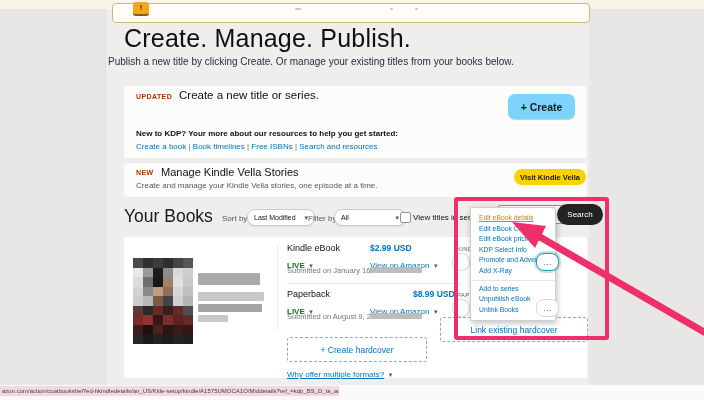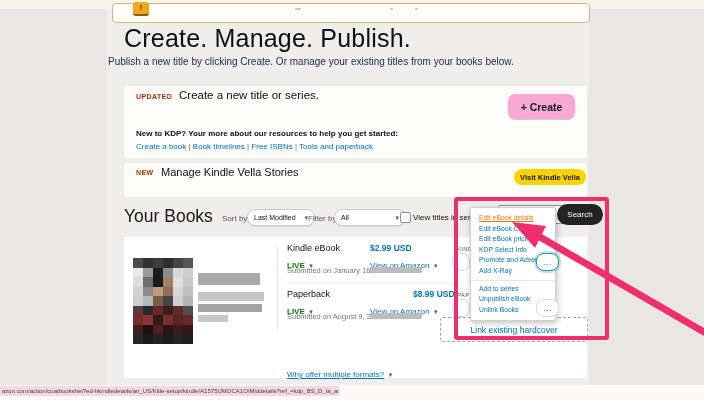--- a/index.html
+++ b/index.html
@@ -20,21 +20,21 @@
   .card{background:#fcfcfa;border-radius:3px;box-shadow:0 0 1px rgba(0,0,0,0.08);}
   .updated-card{left:124px;top:86px;width:463px;height:72px;}
   .badge-red{font-size:7px;font-weight:bold;color:#ad3208;letter-spacing:0.4px;}
   .updated-badge{left:136px;top:93px;}
   .updated-title{left:179px;top:89px;font-size:11.5px;color:#0f1111;}
   .updated-body{left:136px;top:106px;width:338px;font-size:8px;line-height:1.45;color:#565959;}
   .kdp-note{left:136px;top:129px;font-size:8px;font-weight:bold;color:#0f1111;}
   .res-links{left:136px;top:142px;font-size:8px;color:#0073bb;}
   .res-links span{color:#0073bb;}
   .res-links .sep{color:#6b7280;}
-  .create-btn{left:508px;top:94px;width:67px;height:25px;background:#f9a8d4;border-radius:7px;
+  .create-btn{left:508px;top:94px;width:67px;height:25px;background:#7dd3fc;border-radius:7px;
               font-size:10.5px;font-weight:bold;color:#131921;display:flex;align-items:center;justify-content:center;
               box-shadow:0 1px 1px rgba(0,0,0,0.2);cursor:pointer;}
   .vella-card{left:124px;top:163px;width:463px;height:34px;}
   .vella-badge{left:136px;top:169px;}
   .vella-title{left:161px;top:166px;font-size:11px;color:#0f1111;}
   .vella-desc{left:136px;top:181px;font-size:8px;color:#565959;}
   .vella-btn{left:514px;top:169px;width:72px;height:16px;background:#fcd200;border-radius:8px;
              font-size:7.5px;font-weight:bold;color:#131921;display:flex;align-items:center;justify-content:center;cursor:pointer;}
   
   .your-books{left:124px;top:206px;font-size:17.5px;color:#1a1a1a;}
@@ -106,27 +106,28 @@
   <div class="abs rem" style="left:415px;top:8px;width:3px;"></div>
 
   <div class="abs page-title">Create. Manage. Publish.</div>
   <div class="abs page-subtitle">Publish a new title by clicking Create. Or manage your existing titles from your books below.</div>
 
   <div class="abs card updated-card"></div>
   <div class="abs badge-red updated-badge">UPDATED</div>
   <div class="abs updated-title">Create a new title or series.</div>
   <div class="abs kdp-note">New to KDP? Your more about our resources to help you get started:</div>
   <div class="abs res-links">
-    <span>Create a book</span><span class="sep"> | </span><span>Book timelines</span><span class="sep"> | </span><span>Free ISBNs</span><span class="sep"> | </span><span>Tools and paperback</span>
+    <span>Create a book</span><span class="sep"> | </span><span>Book timelines</span><span class="sep"> | </span><span>Free ISBNs</span><span class="sep"> | </span><span>Search and resources</span>
   </div>
   <div class="abs create-btn">+ Create</div>
 
   <div class="abs card vella-card"></div>
   <div class="abs badge-red vella-badge">NEW</div>
   <div class="abs vella-title">Manage Kindle Vella Stories</div>
+  <div class="abs vella-desc">Create and manage your Kindle Vella stories, one episode at a time.</div>
   <div class="abs vella-btn">Visit Kindle Vella</div>
 
   <div class="abs your-books">Your Books</div>
   <div class="abs tb-label sort-label">Sort by:</div>
   <div class="abs select-pill sort-pill">
     <span>Last Modified</span>
     <span class="caret">▾</span>
   </div>
   <div class="abs tb-label filter-label">Filter by:</div>
   <div class="abs select-pill filter-pill">
@@ -220,20 +221,21 @@
   <div class="abs fmt-sub" style="left:287px;top:312px;">Submitted on August 9, 2018</div>
   <div class="abs fmt-price" style="left:370px;top:289px;margin-left:43px;">$8.99 USD</div>
   <div class="abs" style="left:370px;top:300px;"><span class="fmt-view">View on Amazon</span> <span class="caret">▾</span></div>
   <div class="abs id-blur" style="left:370px;top:313px;"></div>
   <div class="abs actions-label" style="left:457px;top:292px;">PAPERBACK</div>
   <div class="abs pill-sliver" style="left:452px;top:299px;"></div>
   <div class="abs kebab kebab-plain" style="left:536px;top:299px;">
       <span>…</span>
     </div>
 
+  <div class="abs dashed-btn create-hc">+ Create hardcover</div>
   <div class="abs dashed-btn link-hc">Link existing hardcover</div>
   <div class="abs" style="left:287px;top:363px;"><span class="why-link" style="position:static;text-decoration:underline;">Why offer multiple formats?</span> <span class="caret">▾</span></div>
 
   <div class="abs menu">
     <div class="menu-item menu-item-active">Edit eBook details</div>
     <div class="menu-item">Edit eBook Content</div>
     <div class="menu-item">Edit eBook pricing</div>
     <div class="menu-item">KDP Select Info</div>
     <div class="menu-item">Promote and Advertise</div>
     <div class="menu-item">Add X-Ray</div>

